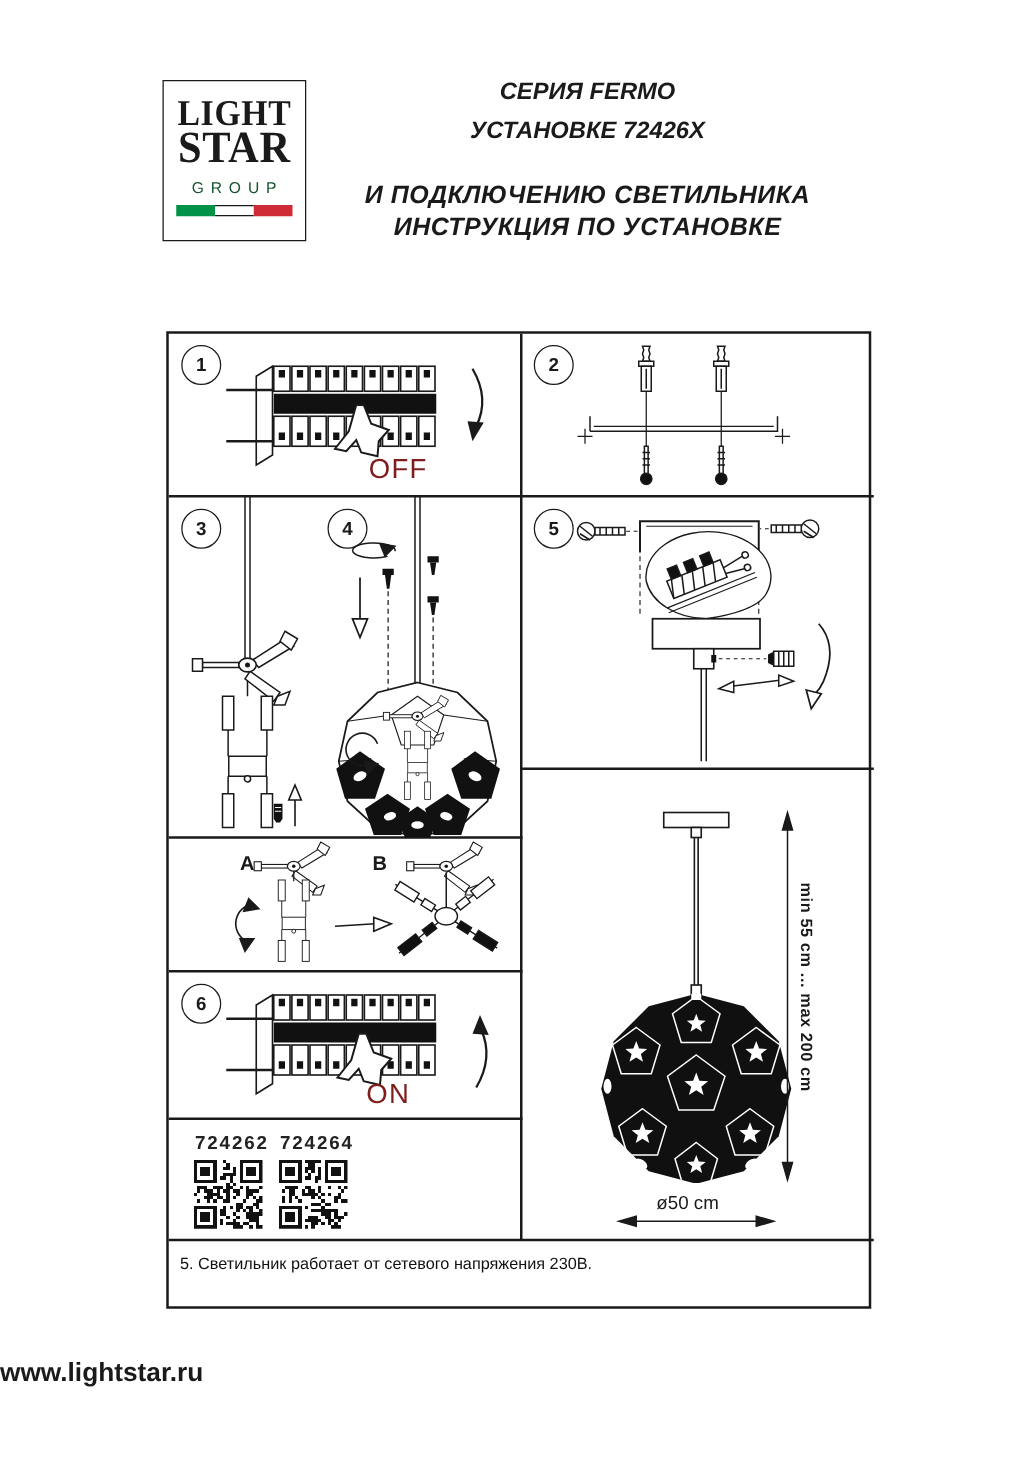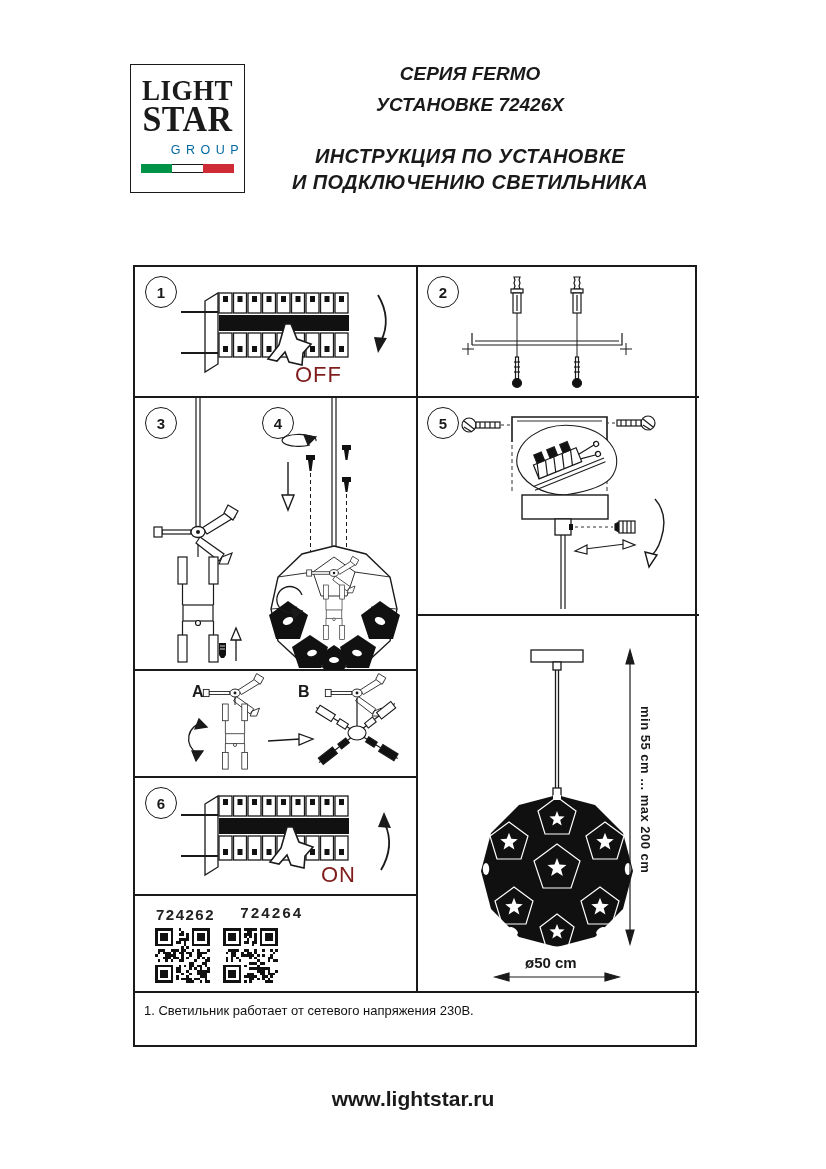--- a/index.html
+++ b/index.html
@@ -9,21 +9,21 @@
     font-family:"Liberation Sans", sans-serif; color:#1a1a1a;
   }
   .abs { position:absolute; }
   
   .logo-box { left:130px; top:64px; width:115px; height:129px;
     border:1.5px solid #1a1a1a; text-align:center; padding-top:12px; }
   .logo-light { font-family:"Liberation Serif", serif; font-weight:bold;
     font-size:27px; letter-spacing:.5px; line-height:26px; transform:scaleY(1.08); }
   .logo-star  { font-family:"Liberation Serif", serif; font-weight:bold;
     font-size:34px; letter-spacing:.5px; line-height:32px; transform:scaleY(1.05); }
-  .logo-group { font-size:12.5px; letter-spacing:5.5px; margin-top:8px; text-indent:5px; color:#0369a1;text-align:right; }
+  .logo-group { font-size:12.5px; letter-spacing:5.5px; margin-top:8px; text-indent:5px; color:#14532d; }
   .logo-flag { width:94px; height:9px; margin:7px auto 0; display:flex; }
   .logo-flag div { flex:1; }
   .flag-mid { border-top:1.5px solid #1a1a1a; border-bottom:1.5px solid #1a1a1a; background:#fff; }
   .hdr-right { right:126px; top:62px; width:460px; text-align:center; font-weight:bold;font-style:italic; }
   .hdr-series   { font-size:19px; line-height:23px; }
   .hdr-articles { font-size:19px; line-height:23px; margin-top:8px; }
   .hdr-title    { font-size:20px; line-height:26px; margin-top:27px; letter-spacing:.4px; }
   
   .diagram { left:133px; top:265px; width:564px; height:782px; border:2px solid #1a1a1a; }
   .gridline { position:absolute; background:#1a1a1a; }
@@ -33,45 +33,45 @@
     align-items:center; justify-content:center; background:#fff; }
   .biglabel { position:absolute; font-size:22px; letter-spacing:1px; color:#7f1d1d; }
   .ablabel  { position:absolute; font-size:16px; font-weight:bold; }
   svg.draw { position:absolute; left:0; top:0; }
   
   .artnum { position:absolute; font-size:15px; font-weight:bold; letter-spacing:1.5px; color:#222; }
   .qr { position:absolute; width:55px; height:55px; }
   
   .dim-v { position:absolute; writing-mode:vertical-rl; font-size:13px; font-weight:bold;
     letter-spacing:.5px; }
-  .dim-d { position:absolute; font-size:15px; font-weight:bold; }
+  .dim-d { position:absolute; font-size:15px; font-weight:normal; }
   
   .notes { position:absolute; font-size:13px; line-height:17px; color:#111; }
-  .footer { left:0; right:0; top:1087px; text-align:center; font-size:21px; font-weight:bold; }
+  .footer { left:0; right:0; top:1087px; font-size:21px; font-weight:bold; }
 </style>
 </head>
 <body>
 
 <div class="abs logo-box">
   <div class="logo-light">LIGHT</div>
   <div class="logo-star">STAR</div>
   <div class="logo-group">GROUP</div>
   <div class="logo-flag">
     <div style="background:#009246"></div>
       <div class="flag-mid"></div>
       <div style="background:#CE2B37"></div>
   </div>
 </div>
 
 <div class="abs hdr-right">
   <div class="hdr-series">СЕРИЯ FERMO</div>
   <div class="hdr-articles">УСТАНОВКЕ 72426X</div>
   <div class="hdr-title">
+    <div>И ПОДКЛЮЧЕНИЮ СВЕТИЛЬНИКА</div>
     <div>ИНСТРУКЦИЯ ПО УСТАНОВКЕ</div>
-    <div>И ПОДКЛЮЧЕНИЮ СВЕТИЛЬНИКА</div>
   </div>
 </div>
 
 <div class="abs diagram">
 
   <div class="gridline" style="left:281px; top:0; width:2px; height:725px;"></div>
   <div class="gridline" style="left:0; top:129px; width:564px; height:2px;"></div>
   <div class="gridline" style="left:0; top:402px; width:283px; height:2px;"></div>
   <div class="gridline" style="left:0; top:509px; width:283px; height:2px;"></div>
   <div class="gridline" style="left:0; top:627px; width:283px; height:2px;"></div>
@@ -467,26 +467,26 @@
           <rect x="189.5" y="71" width="5" height="6"></rect>
         <rect x="204" y="71" width="5" height="6"></rect>
         <rect x="84" y="40" width="130" height="16"></rect>
       </g>
       <path d="M152,49 l-6,21 -11,14 9,2 8,-9 4,10 13,3 1,-12 8,-9 -14,-5 -6,-15 z" fill="#fff" stroke="#1a1a1a" stroke-width="1.6"></path>
       <g>
         <path d="M246,92 q14,-24 4,-46" stroke="#1a1a1a" stroke-width="1.8" fill="none"></path>
         <polygon points="243,49 256,50 249,34" fill="#1a1a1a"></polygon>
       </g>
     </svg>
-    <span class="biglabel" style="left:186px; top:84px;">ON</span>
+    <span class="biglabel" style="left:158px; top:84px;">ON</span>
   </div>
 
   <div class="panel" style="left:0; top:629px; width:282px; height:95px;padding-left:19px;">
     <span class="artnum" style="left:21px; top:10px;">724262</span>
-    <span class="artnum" style="left:105px; top:10px;font-family:Liberation Mono, monospace;">724264</span>
+    <span class="artnum" style="left:89px; top:10px;">724264</span>
     <div class="qr" style="left:20px; top:32px;"><svg viewBox="0 0 21 21" width="100%" height="100%" shape-rendering="crispEdges" fill="#111">
           <rect x="9" y="0" width="1" height="1"></rect>
           <rect x="10" y="1" width="1" height="1"></rect>
           <rect x="9" y="2" width="1" height="1"></rect>
           <rect x="10" y="2" width="1" height="1"></rect>
           <rect x="12" y="2" width="1" height="1"></rect>
           <rect x="12" y="3" width="1" height="1"></rect>
           <rect x="9" y="4" width="1" height="1"></rect>
           <rect x="10" y="4" width="1" height="1"></rect>
           <rect x="11" y="4" width="1" height="1"></rect>
@@ -776,18 +776,18 @@
         <polygon points="92,357 92,365 78,361" fill="#1a1a1a"></polygon>
         <polygon points="188,357 188,365 202,361" fill="#1a1a1a"></polygon>
       </g>
     </svg>
     <div class="dim-v" style="left:221px; top:90px; height:220px; display:flex; align-items:center;">min 55 cm ... max 200 cm</div>
     <div class="dim-d" style="left:108px; top:338px;">ø50 cm</div>
   </div>
 
   <div class="panel" style="left:0; top:726px; width:564px; height:56px;">
     <div class="notes" style="left:9px; top:9px;">
-      <div>1. Светильник работает от сетевого напряжения 230В.</div>
+      <div>5. Светильник работает от сетевого напряжения 230В.</div>
     </div>
   </div>
 </div>
 
 <div class="abs footer">www.lightstar.ru</div>
 
 </body></html>

